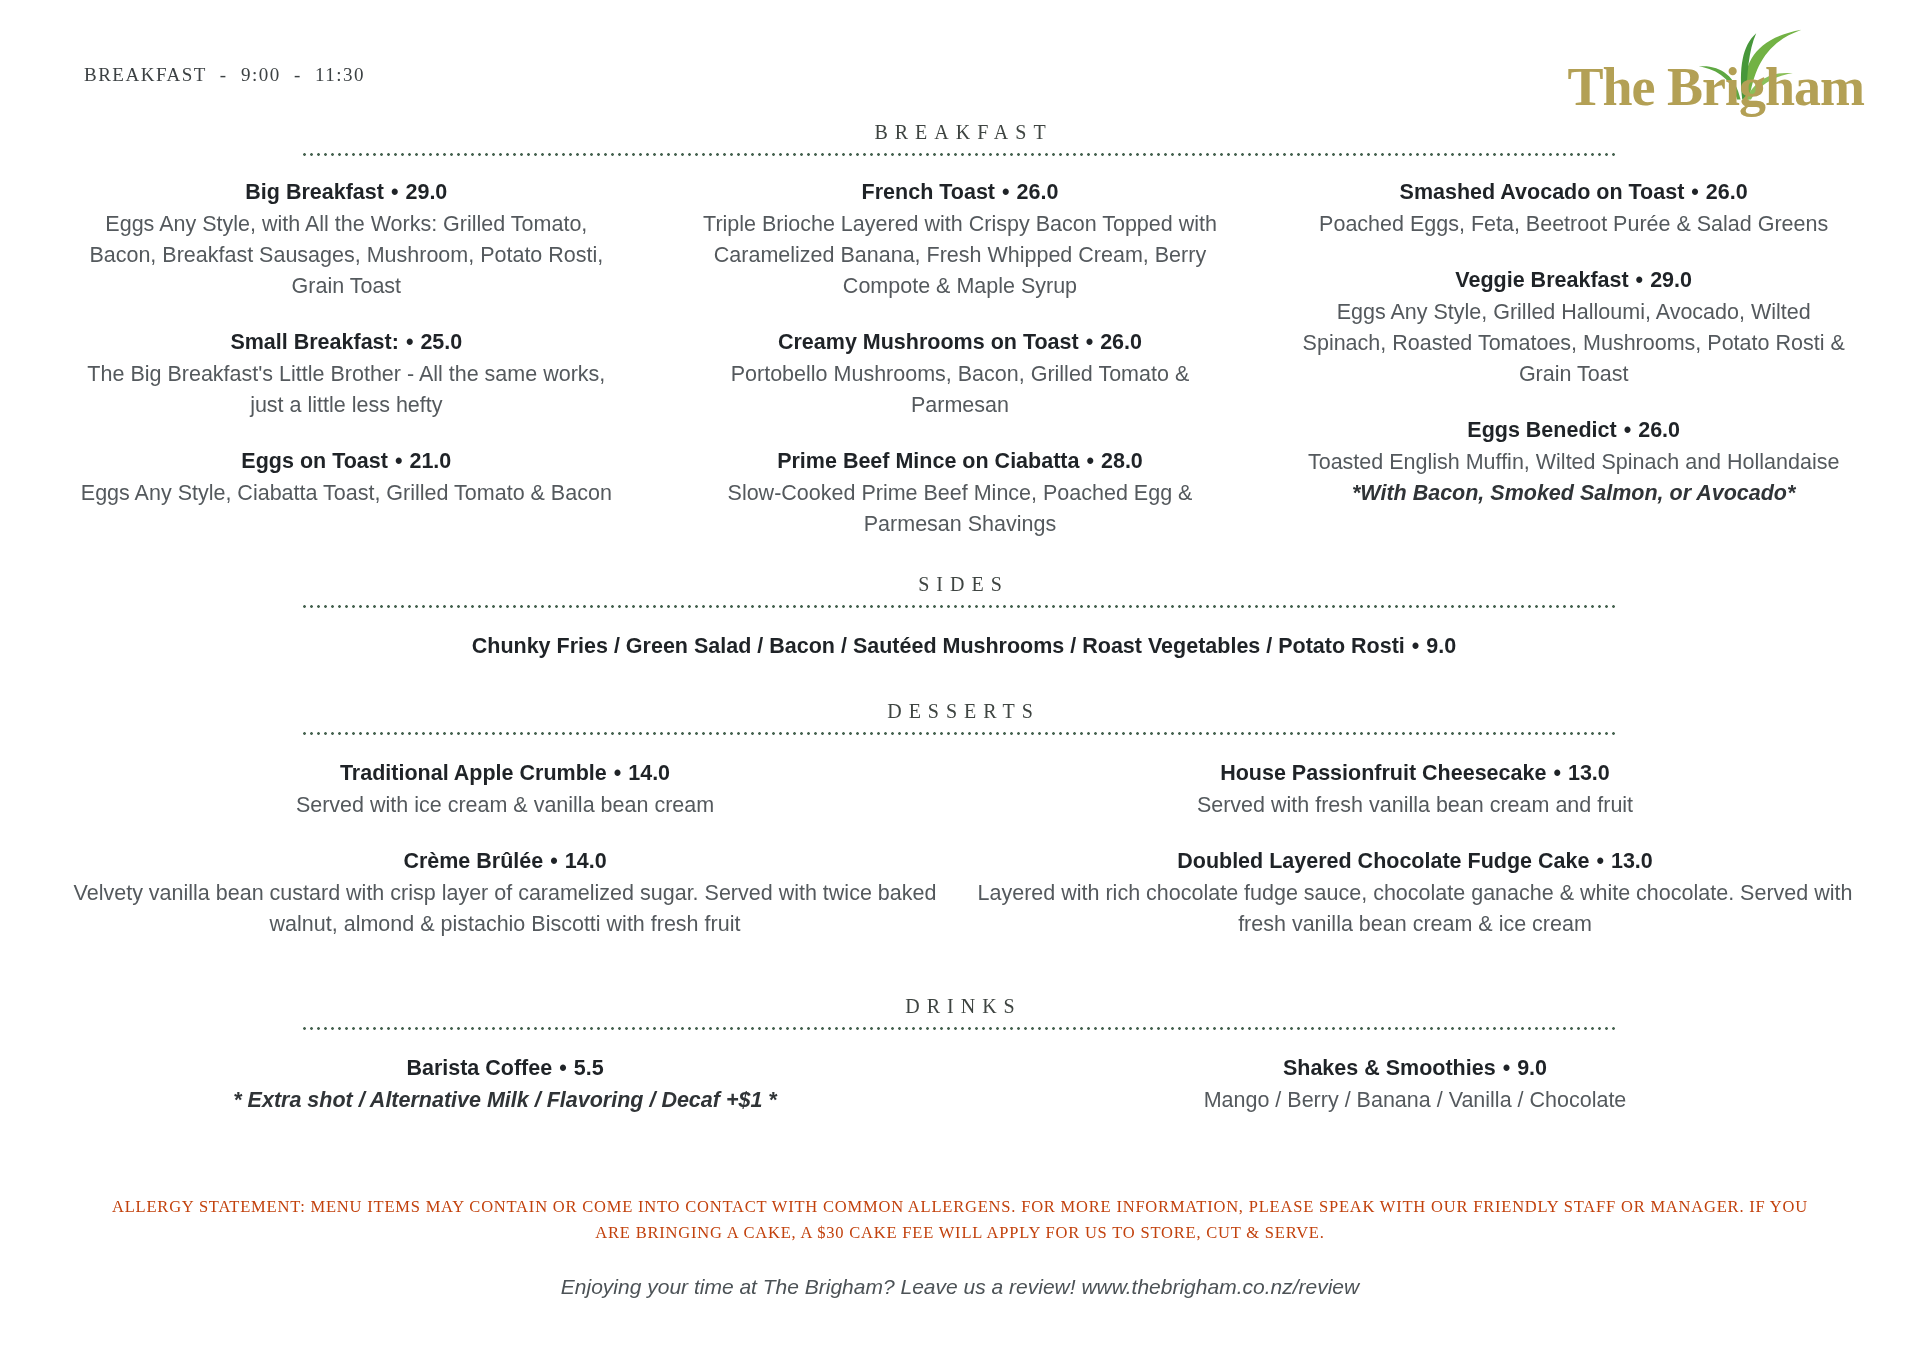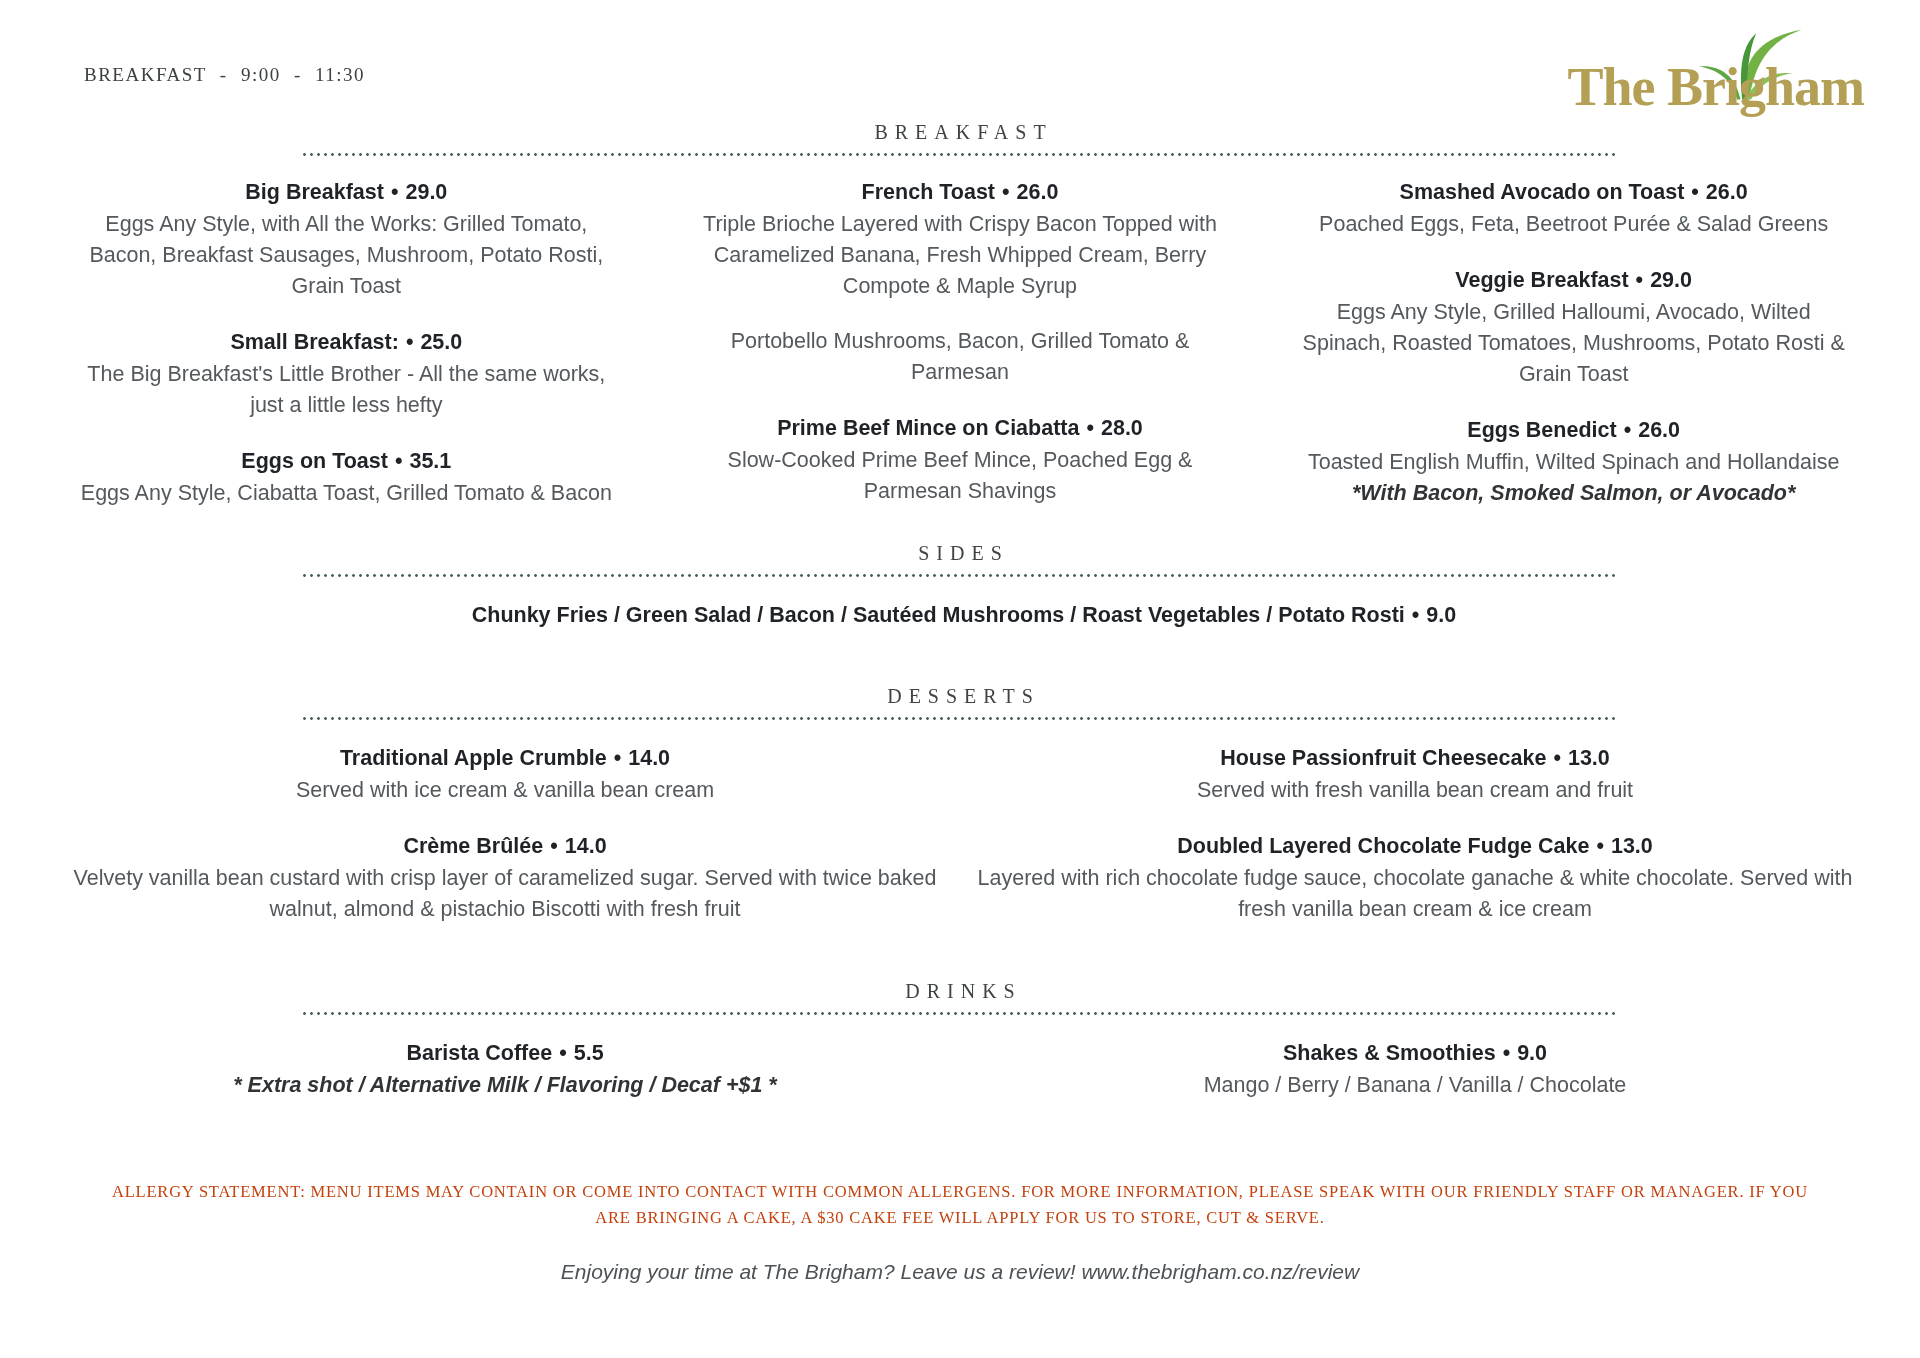--- a/index.html
+++ b/index.html
@@ -42,21 +42,21 @@
   .item-desc { font-size:21.5px; color:#54595d; line-height:31px; }
   .grid3 .item-desc { max-width:545px; margin:0 auto; }
   .item-note { font-size:21.5px; font-weight:700; font-style:italic; color:#303437; line-height:31px; }
   .item-note:empty { display:none; }
 
   
   #sec-sides .sec-head { margin-top:8px;text-align:center; }
   .sides-line { text-align:center; font-weight:700; font-size:21.5px; color:#1f2327; margin-top:22px; line-height:33px;padding-left:8px; }
   .sides-line .i-sep { margin:0 7px; }
 
-  #sec-desserts .sec-head { margin-top:52px; }
+  #sec-desserts .sec-head { margin-top:36px; }
   #sec-drinks  .sec-head { margin-top:30px; }
 
   
   .allergy {
     margin:54px auto 0; max-width:1730px; text-align:center;
     font-family:"Liberation Serif","DejaVu Serif",serif; font-size:16.5px; letter-spacing:0.8px;
     line-height:1.55; color:#c2410c;
   }
   .review { margin-top:30px; text-align:center; font-style:italic; font-size:21px; color:#4c5256; }
 </style>
@@ -92,36 +92,39 @@
   <div class="item">
     <div class="item-title">
       <span class="i-name">Small Breakfast:</span><span class="i-sep">•</span><span class="i-price">25.0</span>
     </div>
     <div class="item-desc">The Big Breakfast's Little Brother - All the same works, just a little less hefty</div>
 
   </div>
 
   <div class="item">
     <div class="item-title">
-      <span class="i-name">Eggs on Toast</span><span class="i-sep">•</span><span class="i-price">35.1</span>
+      <span class="i-name">Eggs on Toast</span><span class="i-sep">•</span><span class="i-price">21.0</span>
     </div>
     <div class="item-desc">Eggs Any Style, Ciabatta Toast, Grilled Tomato &amp; Bacon</div>
 
   </div>
 </div>
     <div class="col">
   <div class="item">
     <div class="item-title">
       <span class="i-name">French Toast</span><span class="i-sep">•</span><span class="i-price">26.0</span>
     </div>
     <div class="item-desc">Triple Brioche Layered with Crispy Bacon Topped with Caramelized Banana, Fresh Whipped Cream, Berry Compote &amp; Maple Syrup</div>
 
   </div>
 
   <div class="item">
+    <div class="item-title">
+      <span class="i-name">Creamy Mushrooms on Toast</span><span class="i-sep">•</span><span class="i-price">26.0</span>
+    </div>
     <div class="item-desc">Portobello Mushrooms, Bacon, Grilled Tomato &amp; Parmesan</div>
 
   </div>
 
   <div class="item">
     <div class="item-title">
       <span class="i-name">Prime Beef Mince on Ciabatta</span><span class="i-sep">•</span><span class="i-price">28.0</span>
     </div>
     <div class="item-desc">Slow-Cooked Prime Beef Mince, Poached Egg &amp; Parmesan Shavings</div>
 

